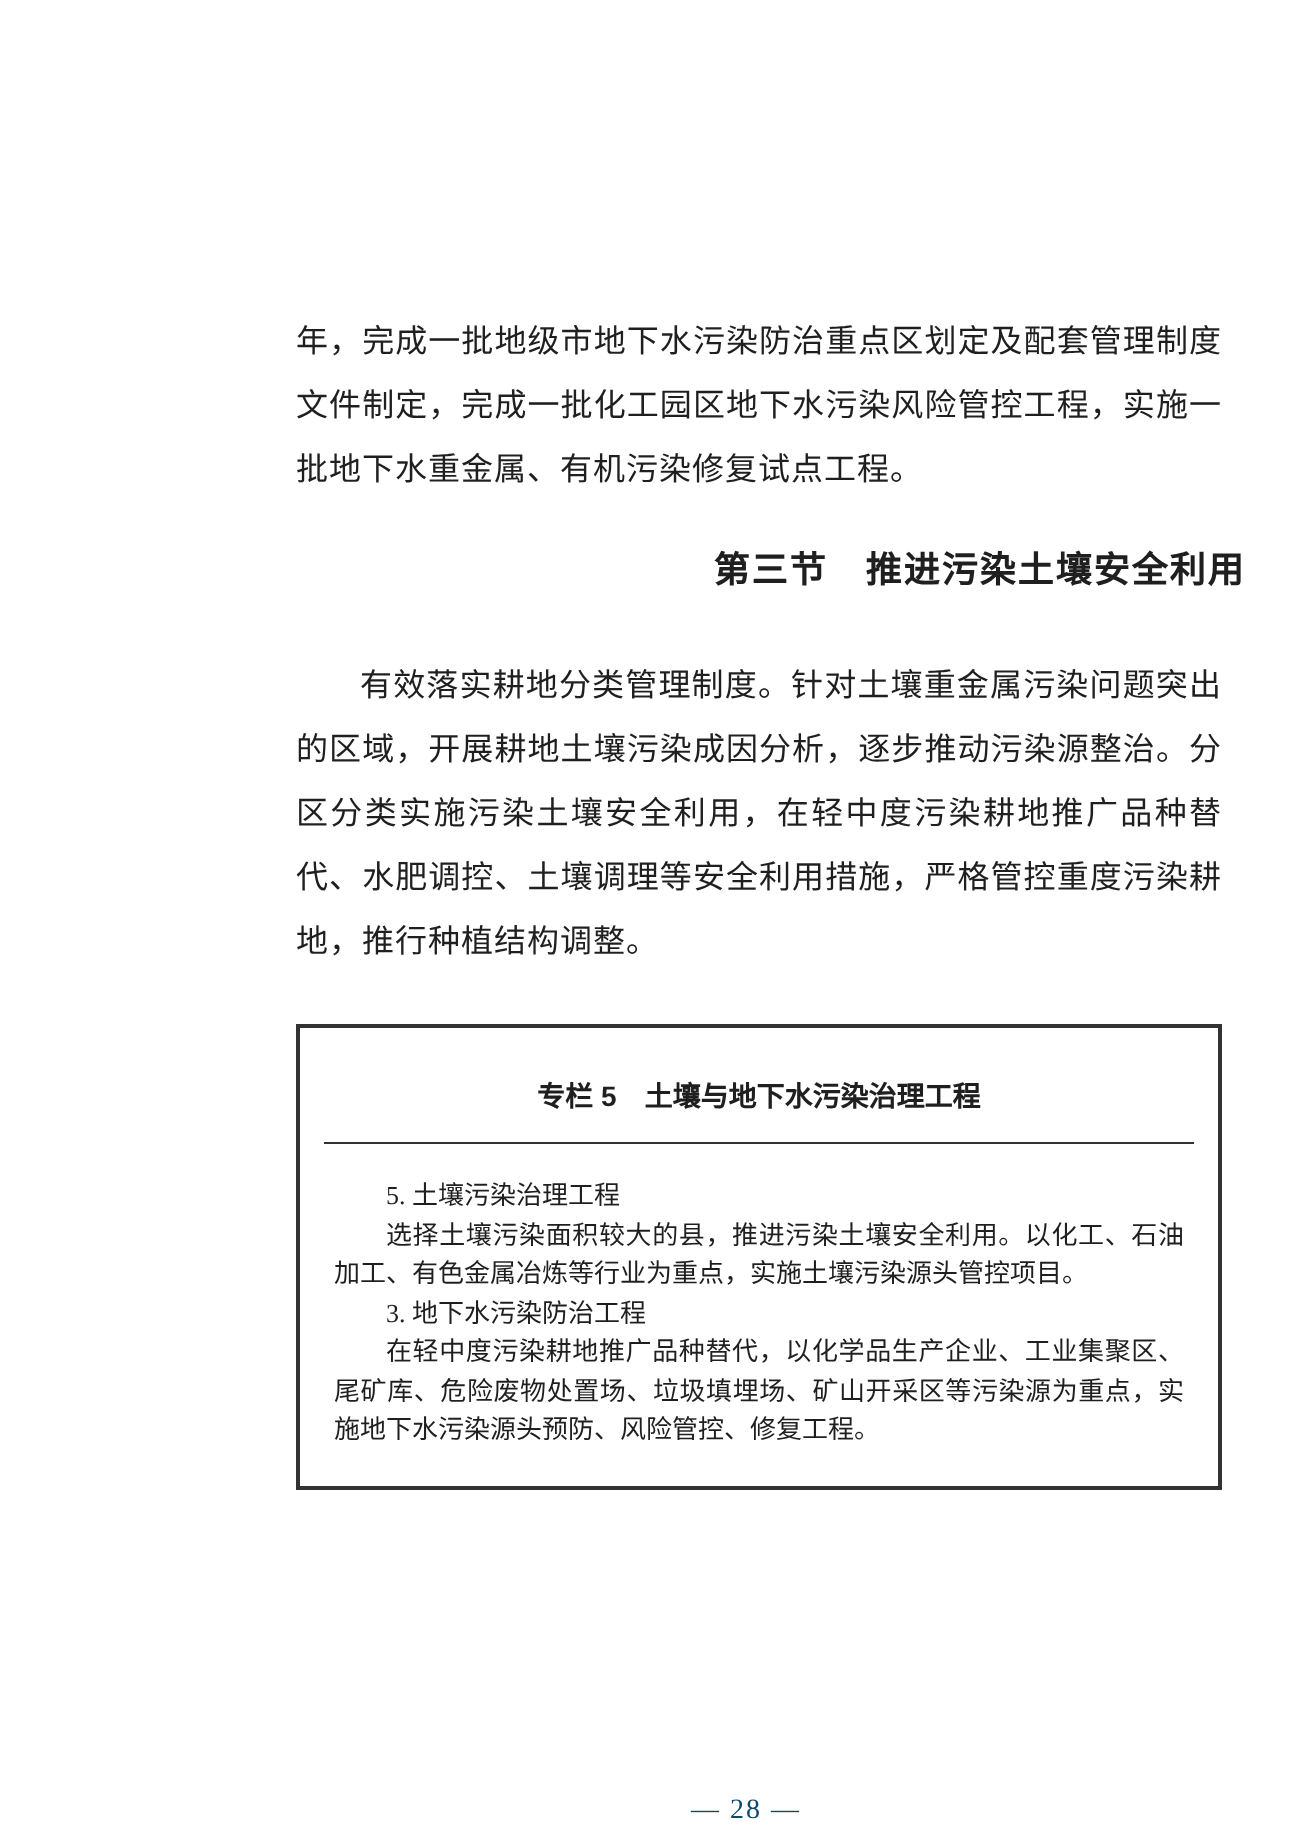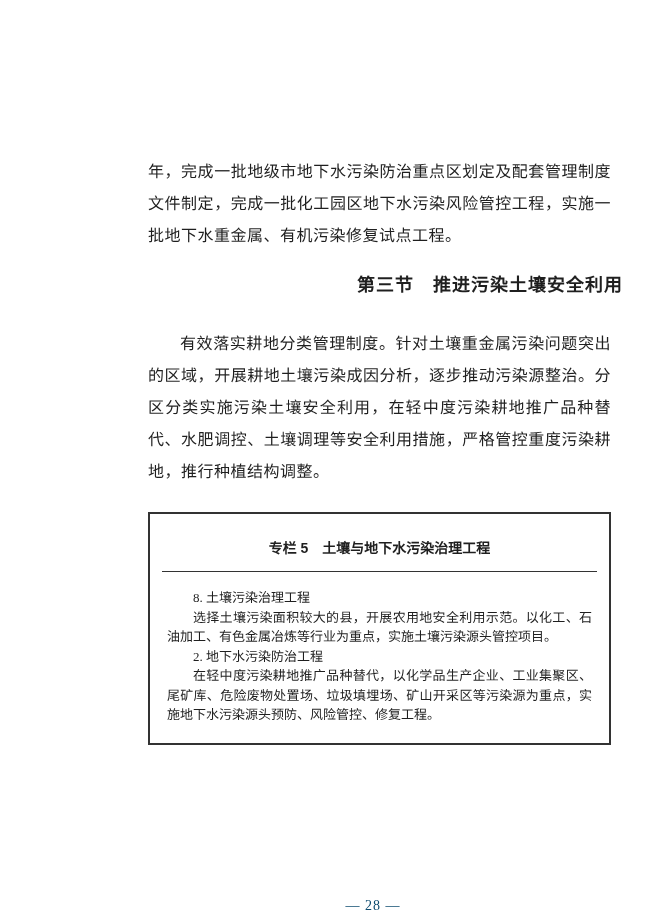--- a/index.html
+++ b/index.html
@@ -82,23 +82,23 @@
     <p class="para">年，完成一批地级市地下水污染防治重点区划定及配套管理制度文件制定，完成一批化工园区地下水污染风险管控工程，实施一批地下水重金属、有机污染修复试点工程。</p>
 
     <h2 class="section-heading">第三节　推进污染土壤安全利用</h2>
 
 
     <p class="para indent">有效落实耕地分类管理制度。针对土壤重金属污染问题突出的区域，开展耕地土壤污染成因分析，逐步推动污染源整治。分区分类实施污染土壤安全利用，在轻中度污染耕地推广品种替代、水肥调控、土壤调理等安全利用措施，严格管控重度污染耕地，推行种植结构调整。</p>
 
     <div class="box">
       <div class="box-title">专栏 5　土壤与地下水污染治理工程</div>
       <div class="box-body">
-        <p class="box-item-heading">8. 土壤污染治理工程</p>
-        <p class="box-item-body">选择土壤污染面积较大的县，开展农用地安全利用示范。以化工、石油加工、有色金属冶炼等行业为重点，实施土壤污染源头管控项目。</p>
-        <p class="box-item-heading">2. 地下水污染防治工程</p>
+        <p class="box-item-heading">5. 土壤污染治理工程</p>
+        <p class="box-item-body">选择土壤污染面积较大的县，推进污染土壤安全利用。以化工、石油加工、有色金属冶炼等行业为重点，实施土壤污染源头管控项目。</p>
+        <p class="box-item-heading">3. 地下水污染防治工程</p>
         <p class="box-item-body">在轻中度污染耕地推广品种替代，以化学品生产企业、工业集聚区、尾矿库、危险废物处置场、垃圾填埋场、矿山开采区等污染源为重点，实施地下水污染源头预防、风险管控、修复工程。</p>
       </div>
     </div>
 
   </div>
 
   <div class="page-number">— 28 —</div>
 </div>
 
 </body></html>

